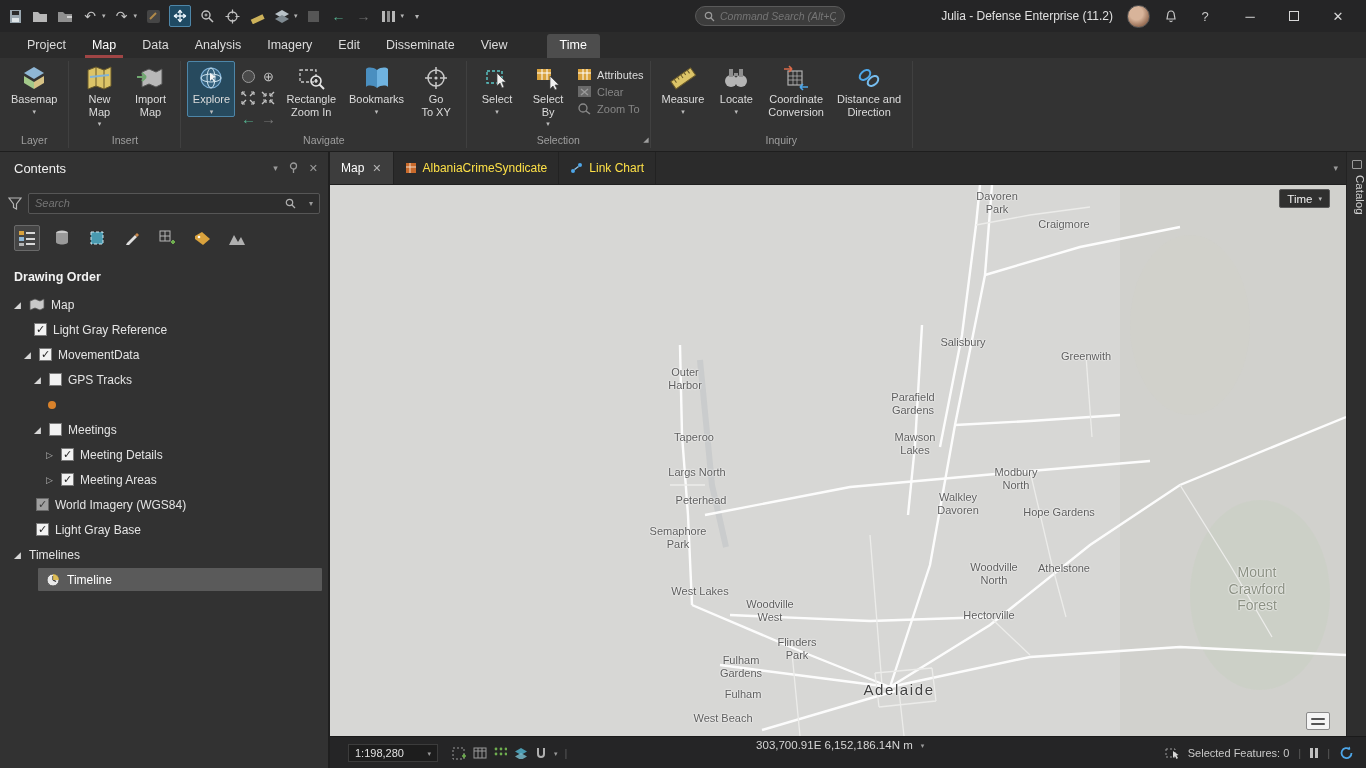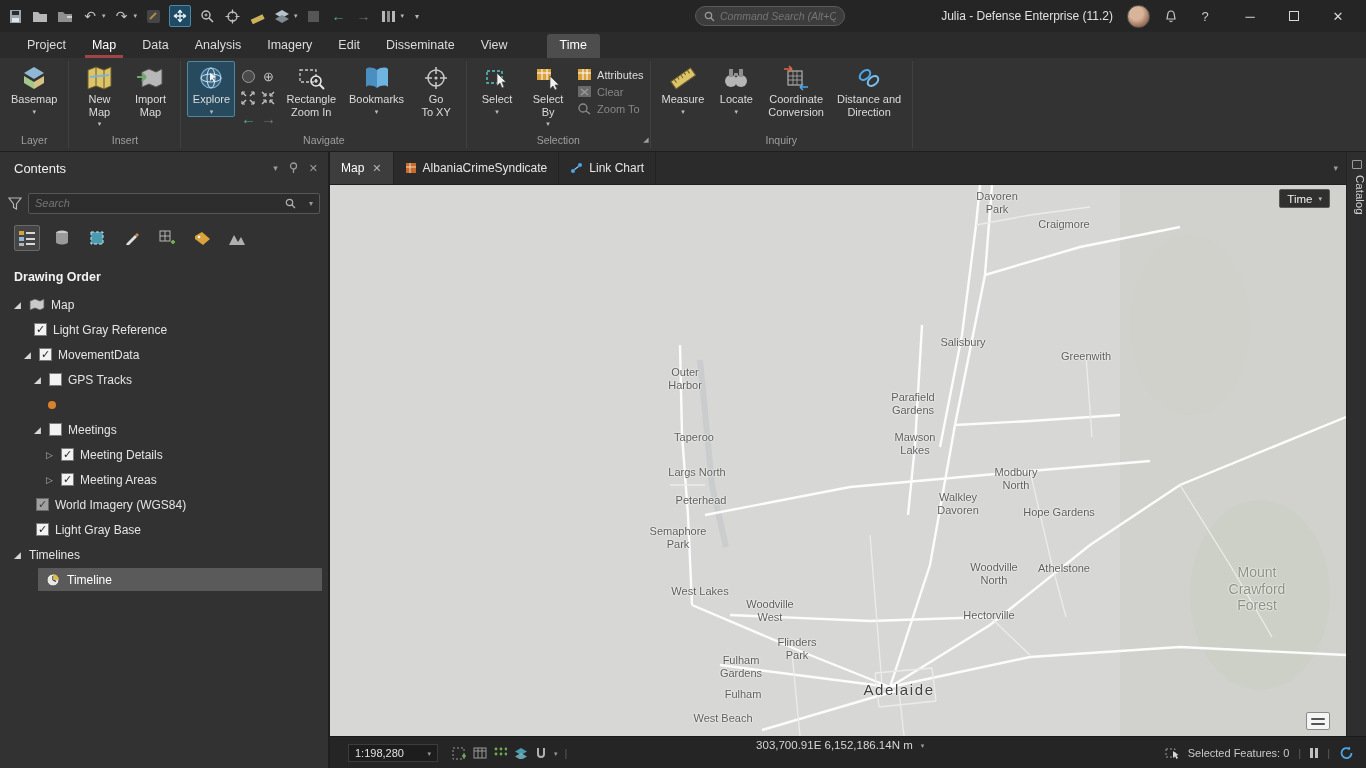--- a/index.html
+++ b/index.html
@@ -91,21 +91,21 @@
     display:flex; align-items:center; justify-content:center; font-size:11px; color:#1f1f1f; line-height:1; }
   .cb.dim { background:#a0a0a0; border-color:#6a6a6a; color:#3c3c3c; }
   .legend-dot { width:8px; height:8px; border-radius:50%; background:#d9822b; flex:none; }
   .sel-row { background:#5a5a5a; border-radius:1px; margin-left:38px; width:286px; height:23px;
     display:flex; align-items:center; gap:7px; padding-left:8px; color:#fff; }
 
   
   .map-region { position:absolute; left:330px; right:0; top:0; bottom:0; }
   .doc-tabs { position:absolute; left:0; right:20px; top:0; height:33px; background:#2b2b2b;
     border-bottom:1px solid #1f1f1f; display:flex; align-items:stretch; }
-  .doc-tab { display:flex; align-items:center; gap:6px; padding:0 11px; font-size:12px; color:#e5e5e5;
+  .doc-tab { display:flex; align-items:center; gap:6px; padding:0 11px; font-size:12px; color:#fde047;
     border-right:1px solid #222; }
   .doc-tab.active { background:#3d3d3d; color:#fff; }
   .doc-tab .x { font-size:11px; color:#b5b5b5; margin-left:2px; }
   .dt-chev { margin-left:auto; align-self:center; font-size:9px; color:#9a9a9a; padding-right:8px; }
 
   .viewport { position:absolute; left:0; right:20px; top:33px; bottom:32px; background:#d7d7d5; overflow:hidden; }
   .mlabel { position:absolute; transform:translate(-50%,-50%); white-space:pre-line; text-align:center;
     font-size:11px; color:#5d5d5d; line-height:1.18;
     text-shadow:0 0 2px rgba(255,255,255,.9), 0 0 2px rgba(255,255,255,.9); }
   .mlabel.lg { font-size:15px; letter-spacing:1.6px; color:#3f3f3f; }

